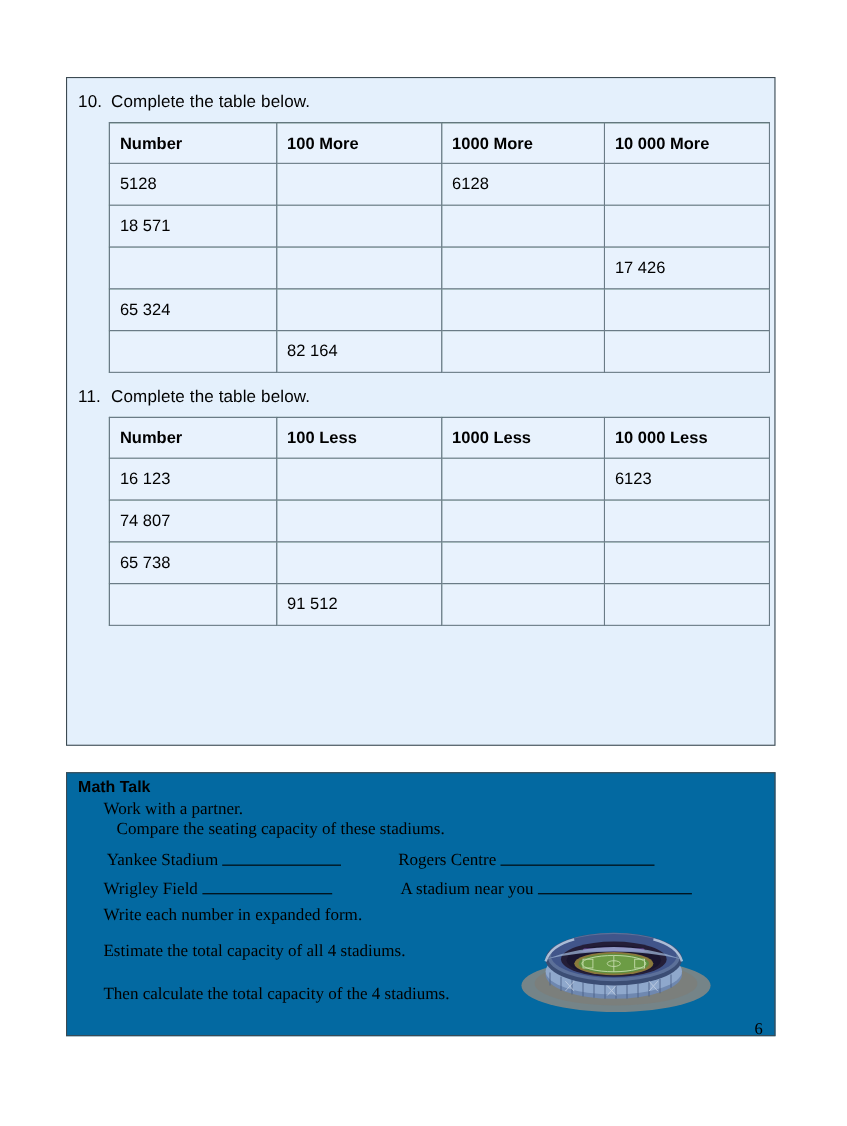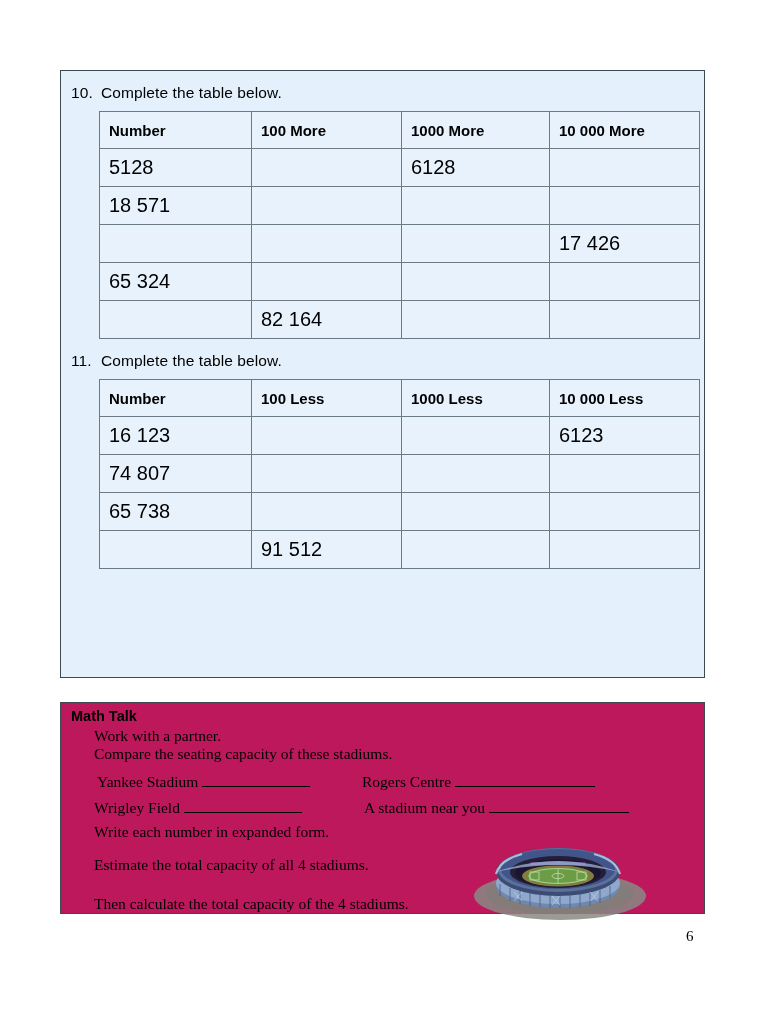--- a/index.html
+++ b/index.html
@@ -45,21 +45,21 @@
     position: absolute;
     border-collapse: collapse;
     table-layout: fixed;
     width: 600px;
     background: #14532d;
   }
   .wtable td, .wtable th {
     border: 1px solid #6a7b86;
     height: 38px;
     padding: 0 0 0 9px;
-    font-size: 20px;
+    font-size: 15px;
     text-align: left;
     vertical-align: middle;
     color: #000;
     background: #e8f2fd;
     box-sizing: border-box;
     font-weight: normal;
   }
   .wtable th {
     font-weight: bold;
     font-size: 15px;
@@ -69,22 +69,22 @@
   .wtable col.c2 { width: 150px; }
   .wtable col.c3 { width: 148px; }
   .wtable col.c4 { width: 150px; }
 
   
   #math-talk-box {
     position: absolute;
     left: 60px;
     top: 702px;
     width: 645px;
-    height: 212px;
-    background: #be185d;
+    height: 240px;
+    background: #0369a1;
     border: 1.5px solid #3c4a52;
     box-sizing: border-box;
     font-family: "Liberation Serif", serif;
     overflow: hidden;
   }
   #math-talk-title {
     position: absolute;
     left: 10px;
     top: 5px;
     font-family: "Liberation Sans", sans-serif;
@@ -236,21 +236,21 @@
   </table>
 
 </div>
 
 <div id="math-talk-box">
 
   <div id="math-talk-title">Math Talk</div>
 
   <div class="mt-line" style="left:10px; top:24px;">Work with a partner.</div>
 
-  <div class="mt-line" style="left:10px; top:42px;">Compare the seating capacity of these stadiums.</div>
+  <div class="mt-line" style="left:22px; top:42px;">Compare the seating capacity of these stadiums.</div>
 
   <div class="mt-line" style="left:13px; top:68px;">
     <span>Yankee Stadium</span>
     <span class="blank blank-a"></span>
   </div>
 
   <div class="mt-line" style="left:278px; top:68px;">
     <span>Rogers Centre</span>
     <span class="blank blank-c"></span>
   </div>

